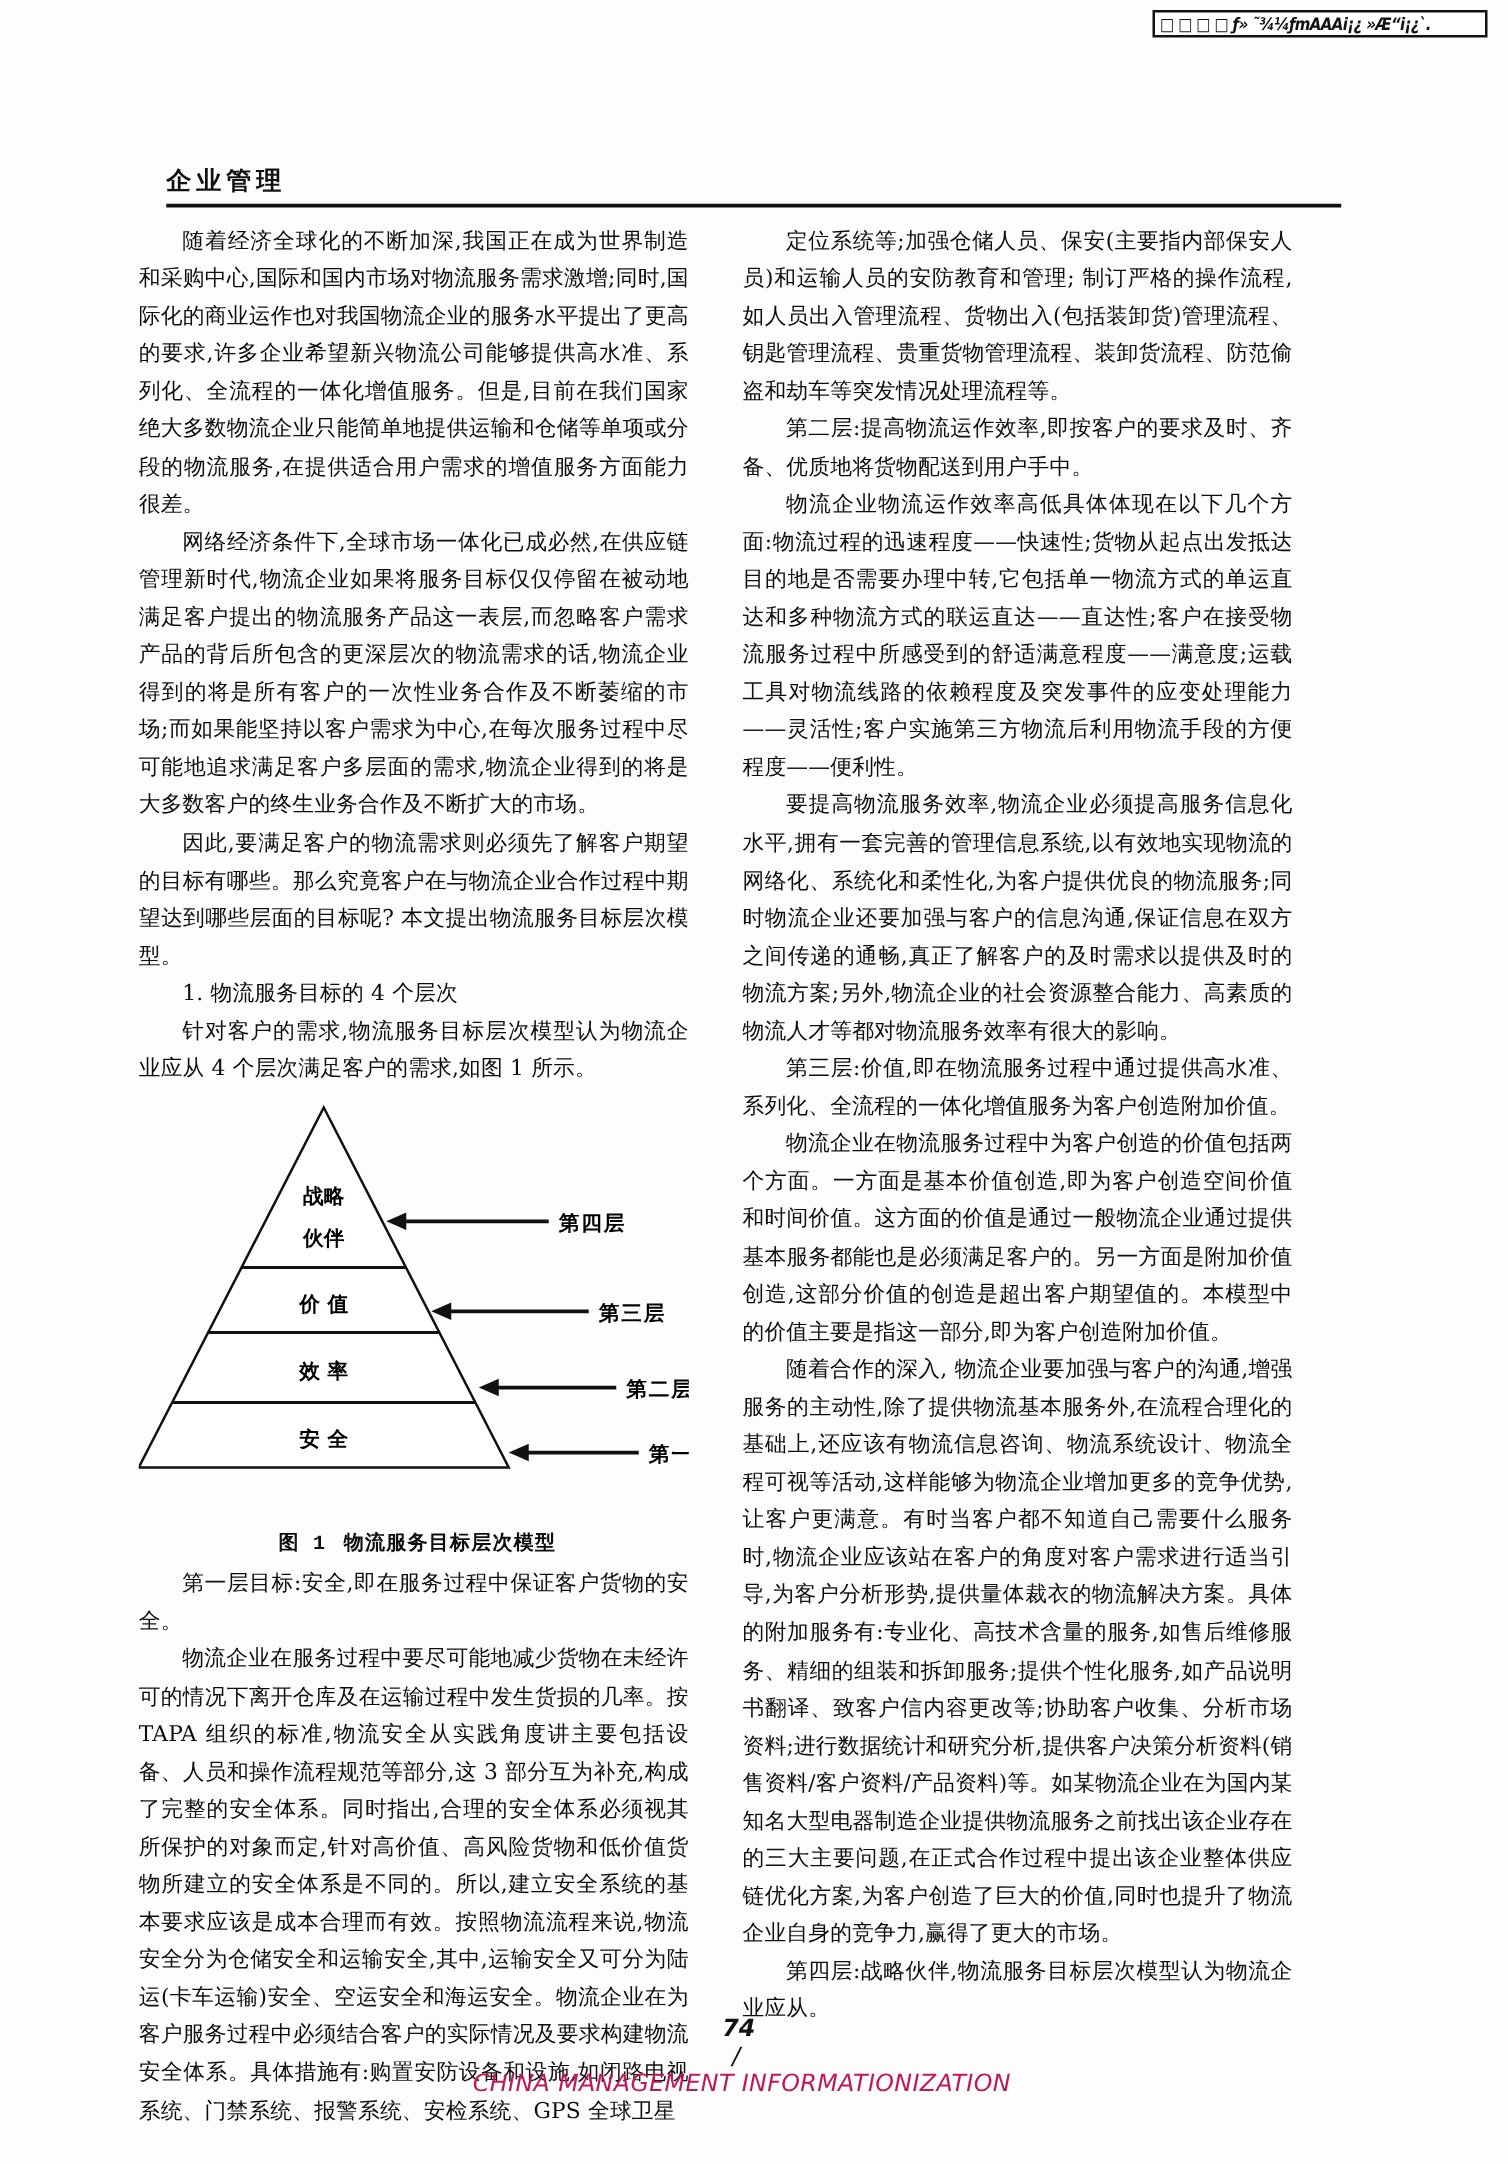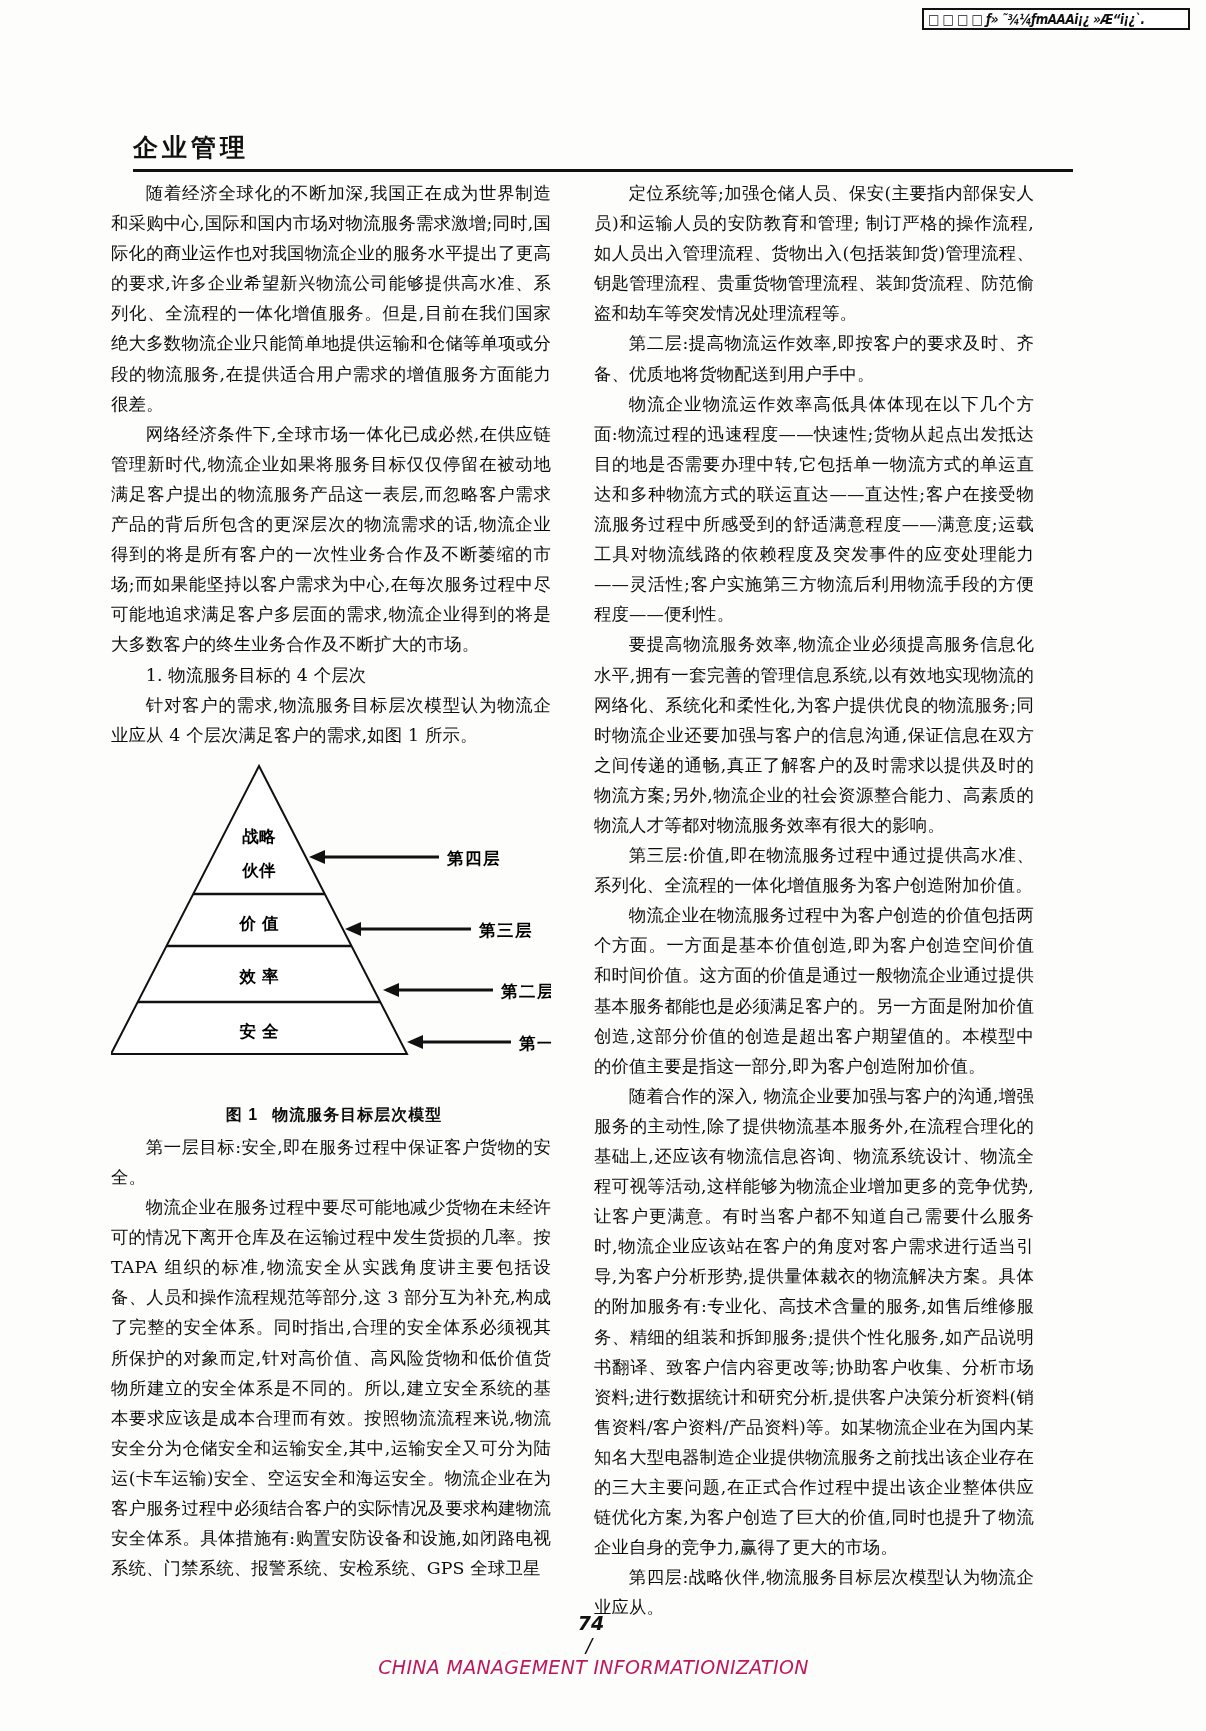--- a/index.html
+++ b/index.html
@@ -46,21 +46,21 @@
 
   
   .masthead {
     position: absolute;
     left: 133px; top: 131px;
     width: 940px;
   }
   .masthead-title {
     font-family: "DejaVu Sans", "Liberation Sans", sans-serif;
     font-weight: 700;
-    font-size: 25px;
+    font-size: 20px;
     letter-spacing: 4px;
     color: #111;
   }
   .masthead-rule {
     margin-top: 5px;
     height: 3px;
     background: #111;
     width: 940px;
   }
 
@@ -91,21 +91,21 @@
   }
   .pyramid-wrap {
     position: relative;
     width: 440px;
     height: 352px;
   }
   .pyramid-svg { display: block; }
   .fig-caption {
     text-indent: 0;
     text-align: center;
-    font-family: Liberation Sans, sans-serif;
+    font-family: Liberation Mono, monospace;
     font-weight: 700;
     font-size: 16px;
     letter-spacing: 1px;
     margin-top: -6px;
     padding-left: 20px;
   }
   .fig-caption .fignum { margin-right: 14px; }
 
   .pyr-label {
     font-family: "DejaVu Sans", "Liberation Sans", sans-serif;
@@ -172,20 +172,21 @@
 </div>
 
 <div class="masthead">
   <div class="masthead-title">企业管理</div>
   <div class="masthead-rule"></div>
 </div>
 
 <div class="column col-left">
   <p>随着经济全球化的不断加深,我国正在成为世界制造和采购中心,国际和国内市场对物流服务需求激增;同时,国际化的商业运作也对我国物流企业的服务水平提出了更高的要求,许多企业希望新兴物流公司能够提供高水准、系列化、全流程的一体化增值服务。但是,目前在我们国家绝大多数物流企业只能简单地提供运输和仓储等单项或分段的物流服务,在提供适合用户需求的增值服务方面能力很差。</p>
   <p>网络经济条件下,全球市场一体化已成必然,在供应链管理新时代,物流企业如果将服务目标仅仅停留在被动地满足客户提出的物流服务产品这一表层,而忽略客户需求产品的背后所包含的更深层次的物流需求的话,物流企业得到的将是所有客户的一次性业务合作及不断萎缩的市场;而如果能坚持以客户需求为中心,在每次服务过程中尽可能地追求满足客户多层面的需求,物流企业得到的将是大多数客户的终生业务合作及不断扩大的市场。</p>
+  <p>因此,要满足客户的物流需求则必须先了解客户期望的目标有哪些。那么究竟客户在与物流企业合作过程中期望达到哪些层面的目标呢? 本文提出物流服务目标层次模型。</p>
   <p>1. 物流服务目标的 4 个层次</p>
   <p>针对客户的需求,物流服务目标层次模型认为物流企业应从 4 个层次满足客户的需求,如图 1 所示。</p>
 
   <div class="figure-block">
     <div class="pyramid-wrap">
       <svg class="pyramid-svg" width="440" height="352" viewBox="0 0 440 352" xmlns="http://www.w3.org/2000/svg">
 
         <polygon points="148,12 296,300 0,300" fill="#ffffff" stroke="#111" stroke-width="2"></polygon>
 
         <line x1="82" y1="140" x2="214" y2="140" stroke="#111" stroke-width="2.4"></line>

